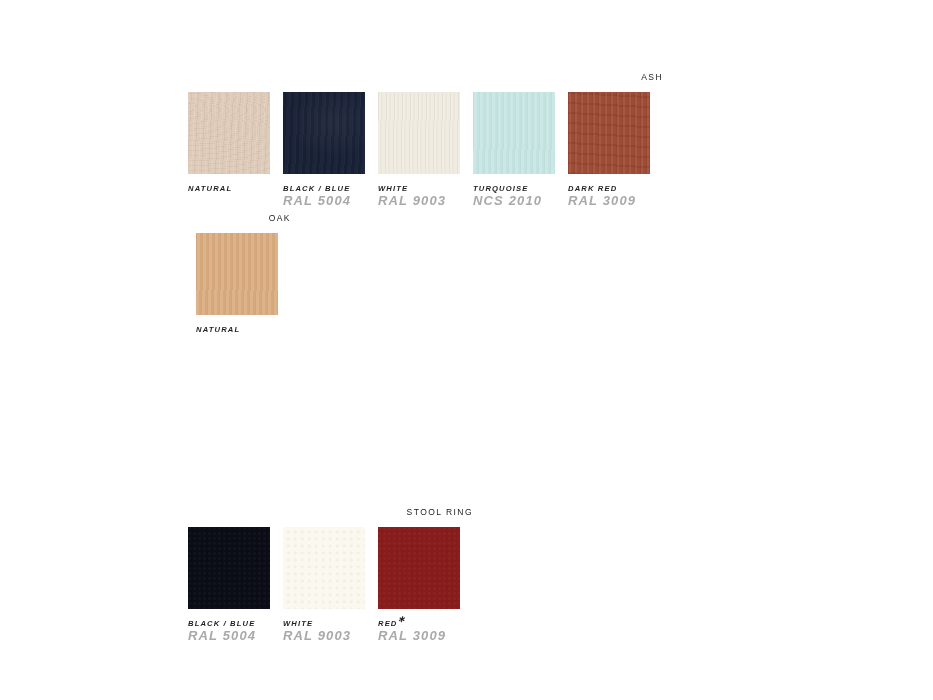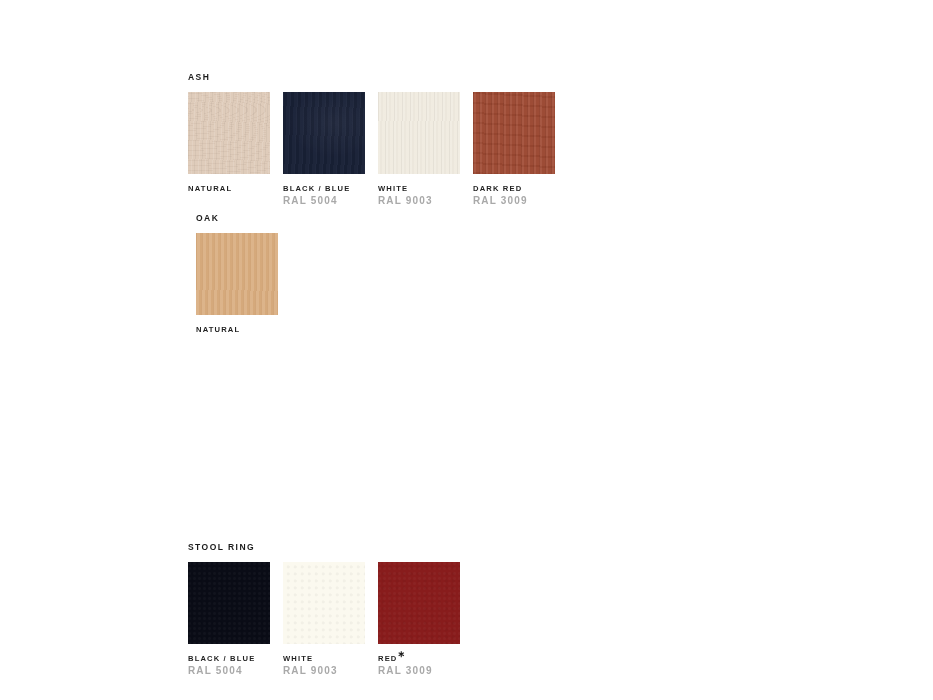--- a/index.html
+++ b/index.html
@@ -23,27 +23,28 @@
     background: #ffffff;
   }
 
   .section {
     position: absolute;
     left: 188px;
   }
 
   .section-title {
     font-size: 8.5px;
-    font-weight: bold;
+    font-weight: normal;
     letter-spacing: 1.45px;
     color: #1b1b1b;
     text-transform: uppercase;
     line-height: 11px;
     white-space: nowrap;
     margin: 0 0 9px 0;
+    text-align: right;
   }
 
   .row {
     display: flex;
     align-items: flex-start;
   }
 
   .swatch-cell {
     width: 82px;
     margin-right: 13px;
@@ -56,40 +57,41 @@
     overflow: hidden;
   }
 
   .chip-inner {
     position: absolute;
     inset: 0;
   }
 
   .caption {
     margin-top: 9px;
+    font-style: italic;
   }
 
   .cap-name {
     font-size: 7.6px;
     font-weight: bold;
     letter-spacing: 1.15px;
     color: #1f1f1f;
     text-transform: uppercase;
     line-height: 11.5px;
   }
 
   .cap-name .star {
     font-size: 9px;
     vertical-align: super;
     line-height: 0;
     letter-spacing: 0;
   }
 
   .cap-code {
-    font-size: 10px;
+    font-size: 13px;
     font-weight: bold;
     letter-spacing: 1.15px;
     color: #a9a9a9;
     text-transform: uppercase;
     line-height: 11.5px;
   }
 
   .cap-code:empty { display: none; }
 
   
@@ -292,20 +294,29 @@
           <div class="chip">
             <div class="chip-inner grain-v" style="background: rgb(240, 235, 224);"></div>
           </div>
           <div class="caption">
             <div class="cap-name">WHITE</div>
             <div class="cap-code">RAL 9003</div>
           </div>
         </div>
         <div class="swatch-cell">
           <div class="chip">
+            <div class="chip-inner grain-v-soft" style="background: rgb(197, 229, 227);"></div>
+          </div>
+          <div class="caption">
+            <div class="cap-name">TURQUOISE</div>
+            <div class="cap-code">NCS 2010</div>
+          </div>
+        </div>
+        <div class="swatch-cell">
+          <div class="chip">
             <div class="chip-inner grain-red" style="background: rgb(160, 74, 51);"></div>
           </div>
           <div class="caption">
             <div class="cap-name">DARK RED</div>
             <div class="cap-code">RAL 3009</div>
           </div>
         </div>
       </div>
     </div>
     <div class="section" style="top: 213px; left: 196px;">
@@ -316,21 +327,21 @@
             <div class="chip-inner grain-v-soft" style="background: rgb(216, 171, 125);"></div>
           </div>
           <div class="caption">
             <div class="cap-name">NATURAL</div>
           </div>
         </div>
       </div>
     </div>
     <div class="section" style="top: 365px; left: 188px;">
     </div>
-    <div class="section" style="top: 507px; left: 188px; margin-top: 35px;">
+    <div class="section" style="top: 507px; left: 188px;">
       <div class="section-title">STOOL RING</div>
       <div class="row">
         <div class="swatch-cell">
           <div class="chip">
             <div class="chip-inner matte" style="background: rgb(10, 12, 22);"></div>
           </div>
           <div class="caption">
             <div class="cap-name">BLACK / BLUE</div>
             <div class="cap-code">RAL 5004</div>
           </div>

